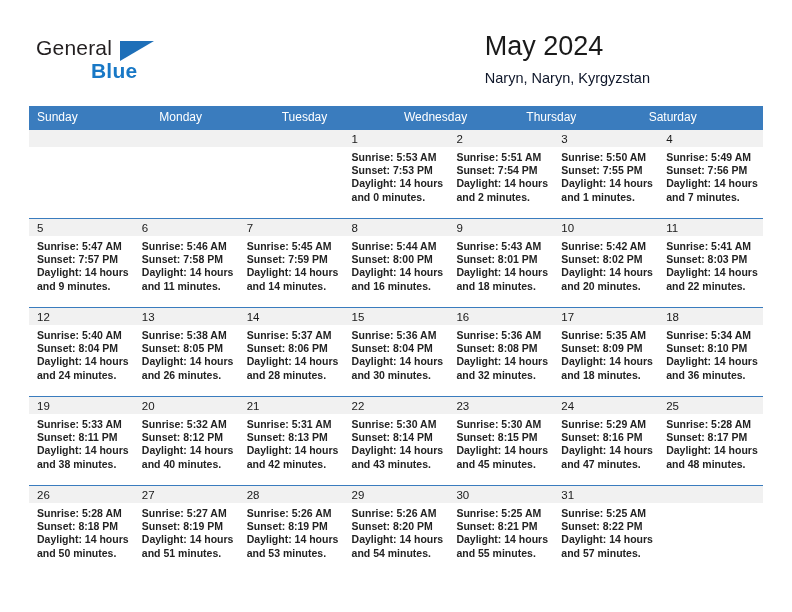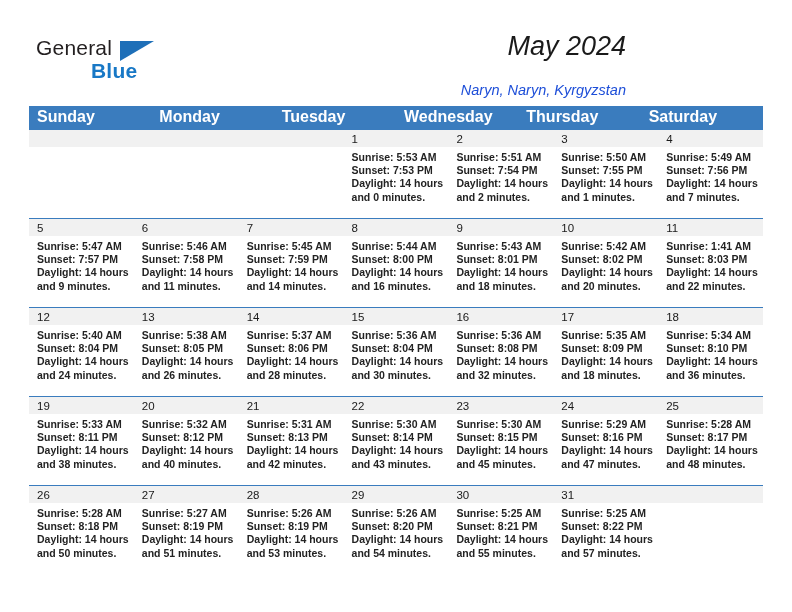--- a/index.html
+++ b/index.html
@@ -22,20 +22,21 @@
     box-sizing: border-box;
   }
 
   
   .top-bar {
     position: absolute;
     left: 0;
     top: 0;
     width: 662px;
     height: 98px;
+    padding-left: 24px;
   }
 
   .logo {
     position: absolute;
     left: 36px;
     top: 36px;
     width: 200px;
     height: 52px;
   }
   .logo-general {
@@ -63,60 +64,57 @@
     font-size: 21px;
     letter-spacing: 0.2px;
     color: #1878c6;
     font-weight: bold;
   }
 
   .title-block {
     position: absolute;
     right: 36px;
     top: 30px;
-    text-align: right;
-    font-style: italic;
   }
   .cal-title {
     font-size: 27px;
     color: #1a1a1a;
     line-height: 32px;
     white-space: nowrap;
   }
   .cal-subtitle {
     font-size: 14.5px;
-    color: #1d4ed8;
+    color: #0f172a;
     line-height: 20px;
-    margin-top: 18px;
+    margin-top: 6px;
     white-space: nowrap;
   }
 
   
   .calendar {
     position: absolute;
     left: 29px;
     top: 106px;
     width: 734px;
   }
 
   .weekday-row {
     display: flex;
     width: 100%;
     background: #3a7cbe;
   }
   .weekday-cell {
     flex: 1 1 0;
     box-sizing: border-box;
     padding: 4px 8px 5px 8px;
-    font-size: 16px;
+    font-size: 12px;
     color: #ffffff;
     line-height: 14px;
     white-space: nowrap;
     overflow: hidden;
-    font-weight: bold;
   }
 
   .week-row {
     display: flex;
     width: 100%;
     border-top: 1.5px solid #3a7cbe;
   }
   .week-row:first-of-type {
     border-top: none;
   }
@@ -302,21 +300,21 @@
         <div class="day-details">
           <div>Sunrise: 5:42 AM</div>
           <div>Sunset: 8:02 PM</div>
           <div>Daylight: 14 hours</div>
           <div>and 20 minutes.</div>
         </div>
       </div>
       <div class="day-cell">
         <div class="day-number">11</div>
         <div class="day-details">
-          <div>Sunrise: 1:41 AM</div>
+          <div>Sunrise: 5:41 AM</div>
           <div>Sunset: 8:03 PM</div>
           <div>Daylight: 14 hours</div>
           <div>and 22 minutes.</div>
         </div>
       </div>
     </div>
 
     <div class="week-row">
       <div class="day-cell">
         <div class="day-number">12</div>

